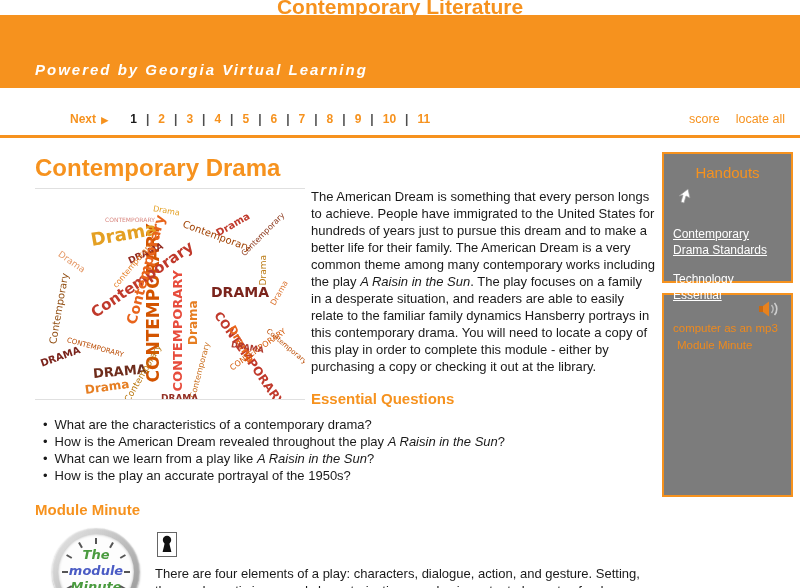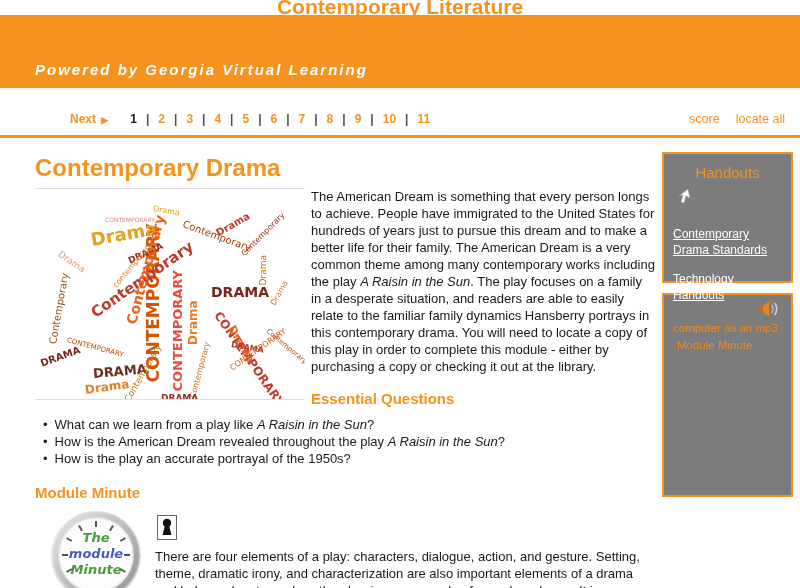--- a/index.html
+++ b/index.html
@@ -186,22 +186,23 @@
           <span class="wc" style="left: 238px; top: 112px; font-size: 8px; color: rgb(220, 118, 51); font-weight: 400; transform: rotate(-60deg);">Drama</span>
           <span class="wc" style="left: 96px; top: 128px; font-size: 14px; color: rgb(232, 100, 27); font-weight: 700; transform: rotate(-75deg);">Contemporary</span>
           <span class="wc" style="left: 196px; top: 152px; font-size: 8px; color: rgb(176, 58, 46); font-weight: 700; transform: rotate(10deg);">DRAMA</span>
         </div>
 
       <p class="intro">The American Dream is something that every person longs to achieve. People have immigrated to the United States for hundreds of years just to pursue this dream and to make a better life for their family. The American Dream is a very common theme among many contemporary works including the play <em>A Raisin in the Sun</em>. The play focuses on a family in a desperate situation, and readers are able to easily relate to the familiar family dynamics Hansberry portrays in this contemporary drama.  You will need to locate a copy of this play in order to complete this module - either by purchasing a copy or checking it out at the library.</p>
 
       <div class="eq-heading">Essential Questions</div>
 
       <div id="questions">
+          <div class="q"><span class="bullet">•</span>What are the characteristics of a contemporary drama?</div>
+          <div class="q"><span class="bullet">•</span>How is the American Dream revealed throughout the play <em>A Raisin in the Sun</em>?</div>
           <div class="q"><span class="bullet">•</span>What can we learn from a play like <em>A Raisin in the Sun</em>?</div>
-          <div class="q"><span class="bullet">•</span>How is the American Dream revealed throughout the play <em>A Raisin in the Sun</em>?</div>
           <div class="q"><span class="bullet">•</span>How is the play an accurate portrayal of the 1950s?</div>
         </div>
 
       <div class="mm-heading">Module Minute</div>
 
       <div class="mm-section">
         <div class="clock">
           <div class="clock-face" id="clock-face">
             <div class="clock-text" id="clock-text">
                 <div style="color: rgb(74, 155, 63);">The</div>
@@ -235,21 +236,21 @@
 
       <div class="sbox sbox-handouts">
         <div class="handouts-title">Handouts</div>
         <span class="cursor-arrow">
           <svg width="20" height="22" viewBox="0 0 20 22">
             <path d="M13,2 L15,11 L11,9 L9,16 L6,15 L8,8 L4,9 Z" fill="#ffffff" stroke="#9a9a9a" stroke-width="0.7"></path>
           </svg>
         </span>
         <div id="handout-links">
             <a class="handout-link">Contemporary Drama Standards</a>
-            <a class="handout-link">Technology Handouts</a>
+            <a class="handout-link">Technology Essential</a>
           </div>
       </div>
 
       <div class="sbox sbox-mp3">
         <div class="speaker-row">
           <span class="speaker-icon">
             <svg width="22" height="20" viewBox="0 0 22 20">
               <rect x="1" y="7" width="4" height="6" fill="#c96a12"></rect>
               <path d="M5,7 L11,2.5 L11,17.5 L5,13 Z" fill="#e8821e"></path>
               <path d="M13.5,6 A6 6 0 0 1 13.5,14" fill="none" stroke="#bdbdbd" stroke-width="1.6"></path>

